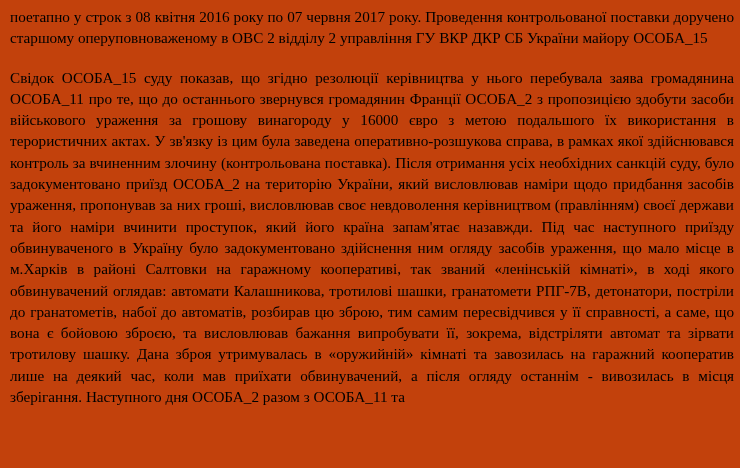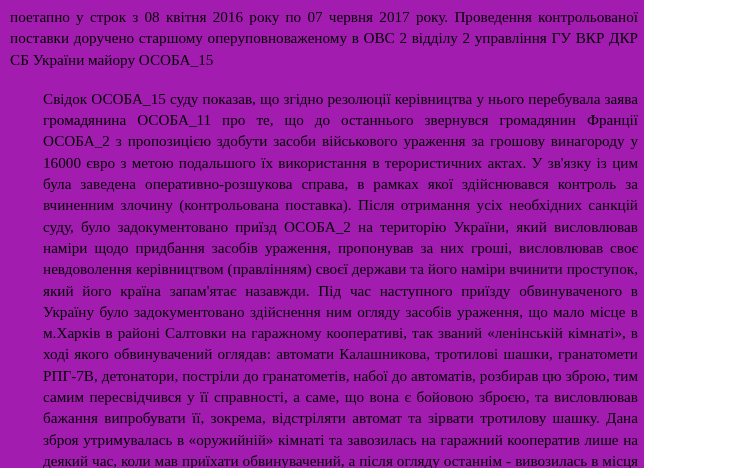--- a/index.html
+++ b/index.html
@@ -8,37 +8,36 @@
   }
   body {
     width: 740px;
     height: 468px;
     background: #ffffff;
     font-family: "Liberation Serif", serif;
     color: #000000;
     overflow: hidden;
   }
   .page {
-    width: 644px;
+    width: 740px;
     height: 468px;
     box-sizing: border-box;
     padding: 6px 6px 0 10px;
-    background: #a21caf;
+    background: #c2410c;
   }
   .para {
     font-size: 15.2px;
     line-height: 21.3px;
     text-align: justify;
     text-justify: inter-word;
     margin: 0;
     hyphens: none;
   }
   .para + .para {
     margin-top: 18px;
-    margin-left: 33px;
   }
   .para-continued {
     text-indent: 0;
   }
 </style>
 </head>
 <body>
 
 <div class="page">
   <p class="para para-continued">поетапно у строк з 08 квітня 2016 року по 07 червня 2017 року. Проведення контрольованої поставки доручено старшому оперуповноваженому в ОВС 2 відділу 2 управління ГУ ВКР ДКР СБ України майору ОСОБА_15</p>

